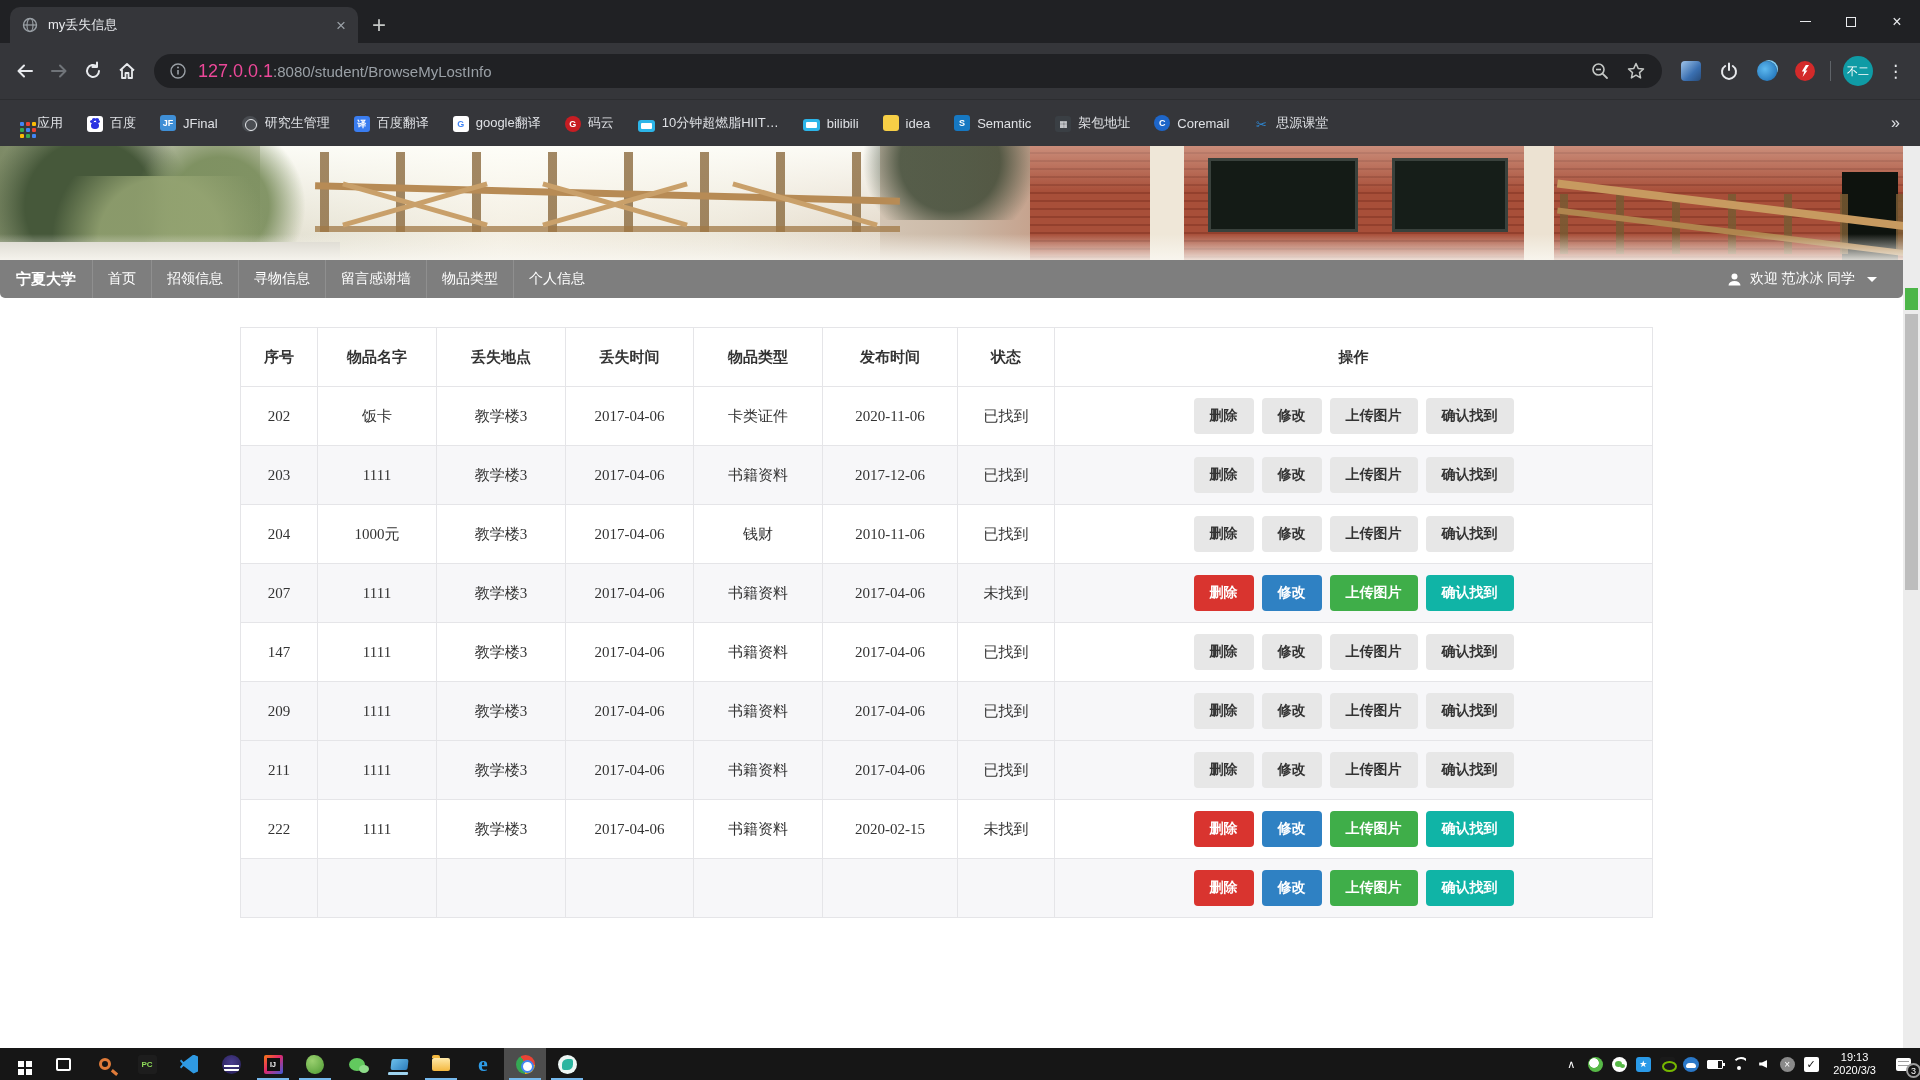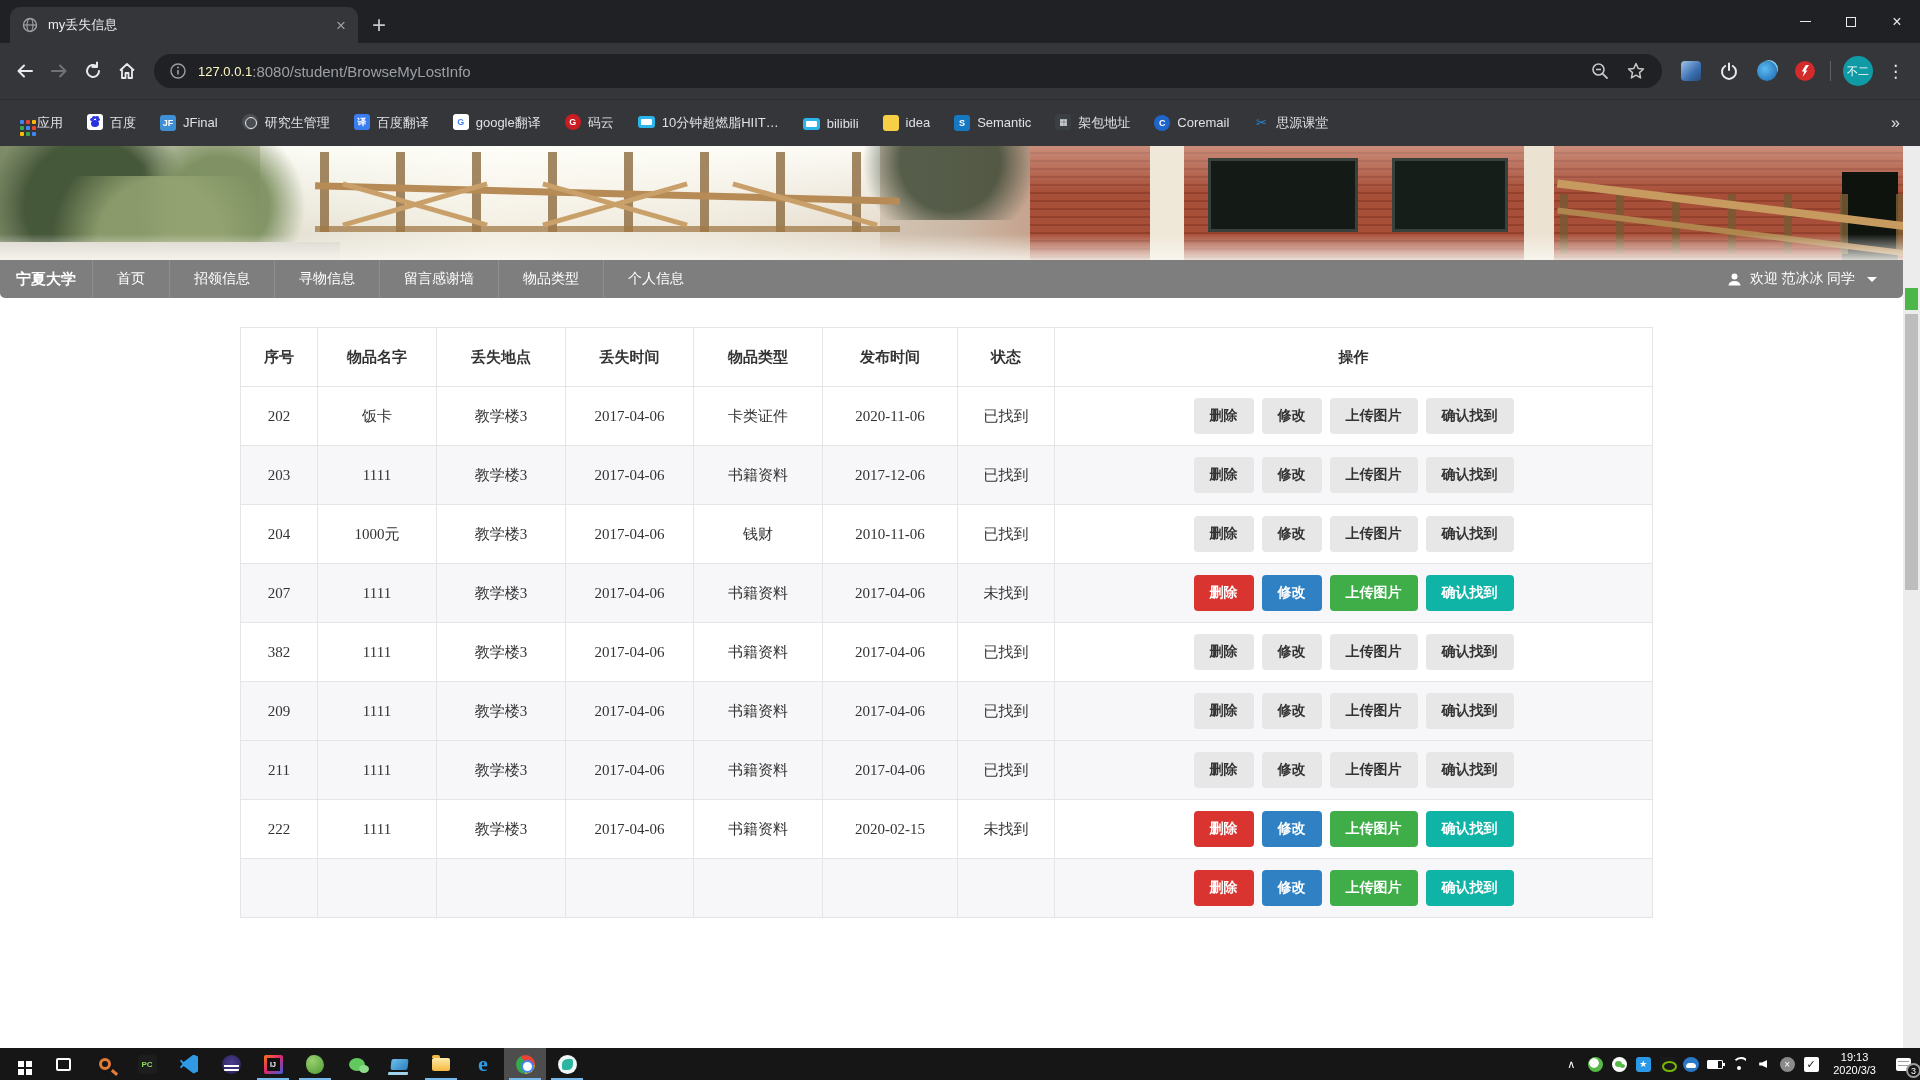--- a/index.html
+++ b/index.html
@@ -21,36 +21,36 @@
   .win-min-glyph{width:11px;height:1px;background:#e8eaed}
   .win-max-glyph{width:10px;height:10px;border:1px solid #e8eaed}
   .win-close-glyph{font-size:16px;line-height:16px}
 
   #toolbar{position:absolute;left:0;top:43px;width:1920px;height:56px;background:#35363a;
     display:flex;align-items:center;padding:0 8px}
   .navic{width:34px;height:34px;display:flex;align-items:center;justify-content:center;flex:0 0 auto}
   .navic svg{display:block}
   #urlpill{flex:1;height:34px;background:#202124;border-radius:17px;margin:0 10px;
     display:flex;align-items:center;padding:0 16px;min-width:0}
-  .url-host{color:#fef9c3;font-size:13px}
+  .url-host{color:#ec4899;font-size:18px}
   .url-rest{color:#9aa0a6;font-size:15px}
   .pill-spacer{flex:1}
   .ext{width:28px;height:28px;display:flex;align-items:center;justify-content:center;margin:0 5px;flex:0 0 auto;position:relative}
   .ext-tile-shot{width:20px;height:20px;border-radius:4px;background:linear-gradient(135deg,#9fc4ea,#3a6fb0 60%,#274b79)}
   .ext-audio{width:20px;height:20px;border-radius:50%;background:radial-gradient(circle at 40% 40%,#5db9f0,#1565ad);box-shadow:2px -2px 0 -1px #7ecbf2}
   .ext-bolt{width:20px;height:20px;border-radius:50%;background:#d32a2a;display:flex;align-items:center;justify-content:center}
   .ext-bolt i{display:block;width:8px;height:12px;background:#fff;clip-path:polygon(60% 0,100% 0,55% 45%,80% 45%,20% 100%,40% 55%,10% 55%)}
   .ext-sep{width:1px;height:20px;background:#5f6368;margin:0 6px}
   .avatar{width:30px;height:30px;border-radius:50%;background:#0f9ba5;color:#fff;font-size:11px;
     display:flex;align-items:center;justify-content:center;margin:0 6px}
   .kebab{color:#e8eaed;font-size:17px;letter-spacing:0;margin:0 8px}
 
   #bookmarksbar{position:absolute;left:0;top:99px;width:1920px;height:47px;background:#35363a;
     border-top:1px solid #2c2d30;display:flex;align-items:center;padding:0 14px;color:#dfe1e5;font-size:13px}
-  .bm{display:flex;align-items:flex-start;margin-right:24px;white-space:nowrap}
+  .bm{display:flex;align-items:flex-end;margin-right:24px;white-space:nowrap}
   .bm .bmlabel{margin-left:7px}
   .bmic{width:16px;height:16px;border-radius:3px;display:flex;align-items:center;justify-content:center;
     font-size:9px;font-weight:bold;flex:0 0 auto}
   .bmic.apps-grid-icon{background:#4285f4;width:4px;height:4px;border-radius:1px;margin:6px;
     box-shadow:6px 0 0 #ea4335,12px 0 0 #fbbc05,0 6px 0 #34a853,6px 6px 0 #4285f4,12px 6px 0 #ea4335,
     0 12px 0 #fbbc05,6px 12px 0 #34a853,12px 12px 0 #4285f4}
   .bmic.baidu-icon{background:#fff;position:relative}
   .bmic.baidu-icon::after{content:"";position:absolute;left:4px;top:6px;width:8px;height:7px;background:#2932e1;
     border-radius:50% 50% 45% 45%;box-shadow:-3px -4px 0 -2px #2932e1,3px -4px 0 -2px #2932e1,-1px -6px 0 -2px #2932e1,2px -6px 0 -2px #2932e1}
   .bmic.globe-icon{background:#4a4d52;border-radius:50%;position:relative;overflow:hidden}
@@ -89,21 +89,21 @@
   .bn-fence{left:1556px;top:56px;width:370px;height:8px;background:#c79a60;transform:rotate(7deg)}
   .bn-fence2{left:1556px;top:84px;width:370px;height:6px;background:#b0854e;transform:rotate(7deg)}
   .bn-walk{left:0;top:96px;width:340px;height:18px;background:#d7d4cb}
   .bn-bot{left:0;top:88px;width:1920px;height:26px;background:linear-gradient(rgba(250,248,242,0),rgba(250,248,242,.85))}
 
   
   #navbar{position:absolute;left:0;top:260px;width:1903px;height:38px;background:#7e7e7e;
     border-radius:0 0 5px 5px;display:flex;align-items:stretch;color:#fff;
     font-family:"Liberation Serif","DejaVu Serif",serif;font-size:14px}
   .brand{display:flex;align-items:center;padding:0 16px;font-size:15px;font-weight:bold}
-  .nav-item{display:flex;align-items:center;padding:0 24px;border-left:1px solid #8f8f8f}
+  .nav-item{display:flex;align-items:center;padding:0 15px;border-left:1px solid #8f8f8f}
   #nav-right{margin-left:auto;display:flex;align-items:center;padding-right:26px}
   #nav-right .welcome{margin:0 8px}
   .caret{width:0;height:0;border-left:5px solid transparent;border-right:5px solid transparent;
     border-top:5px solid #fff;margin-left:4px}
 
   
   #table-wrap{position:absolute;left:240px;top:327px;width:1412px}
   table{width:100%;border-collapse:collapse;table-layout:fixed;
     font-family:"Liberation Serif","DejaVu Serif",serif;font-size:15px;color:#333}
   th,td{border:1px solid #e5e5e8;text-align:center;vertical-align:middle;height:59px;overflow:hidden}
@@ -439,21 +439,21 @@
             <td>207</td>
             <td>1111</td>
             <td>教学楼3</td>
             <td>2017-04-06</td>
             <td>书籍资料</td>
             <td>2017-04-06</td>
             <td>未找到</td>
             <td class="actions"><button class="btn colored" style="background: rgb(217, 52, 47);">删除</button><button class="btn colored" style="background: rgb(47, 129, 195);">修改</button><button class="btn colored" style="background: rgb(63, 174, 73);">上传图片</button><button class="btn colored" style="background: rgb(16, 180, 166);">确认找到</button></td>
           </tr>
           <tr>
-            <td>382</td>
+            <td>147</td>
             <td>1111</td>
             <td>教学楼3</td>
             <td>2017-04-06</td>
             <td>书籍资料</td>
             <td>2017-04-06</td>
             <td>已找到</td>
             <td class="actions"><button class="btn gray">删除</button><button class="btn gray">修改</button><button class="btn gray">上传图片</button><button class="btn gray">确认找到</button></td>
           </tr>
           <tr class="alt">
             <td>209</td>

